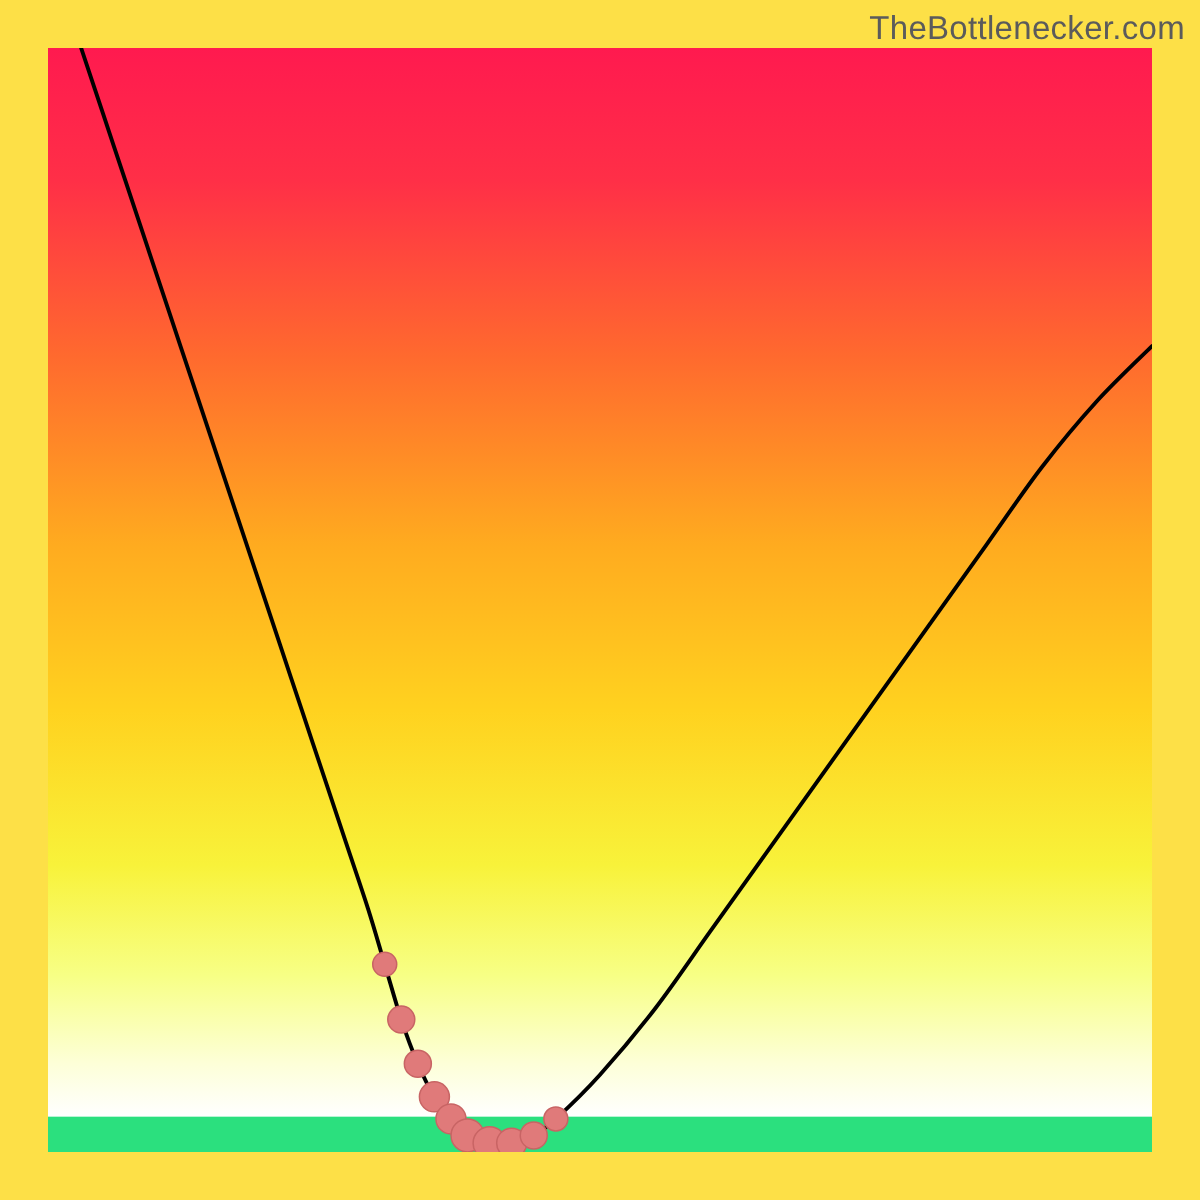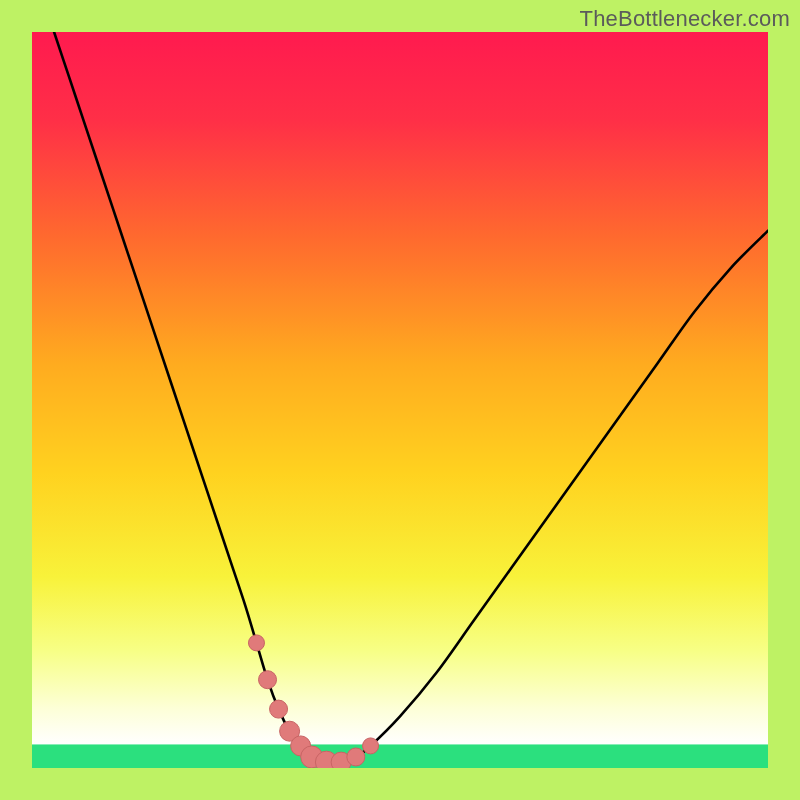--- a/index.html
+++ b/index.html
@@ -7,21 +7,21 @@
     padding: 0;
     width: 800px;
     height: 800px;
     background: #000;
     overflow: hidden;
     font-family: Arial, Helvetica, sans-serif;
   }
   .frame {
     position: absolute;
     inset: 0;
-    background: #bef264;
+    background: #fde047;
   }
   .plot {
     position: absolute;
     left: 32px;
     top: 32px;
     width: 736px;
     height: 736px;
   }
   .attribution {
     position: absolute;

